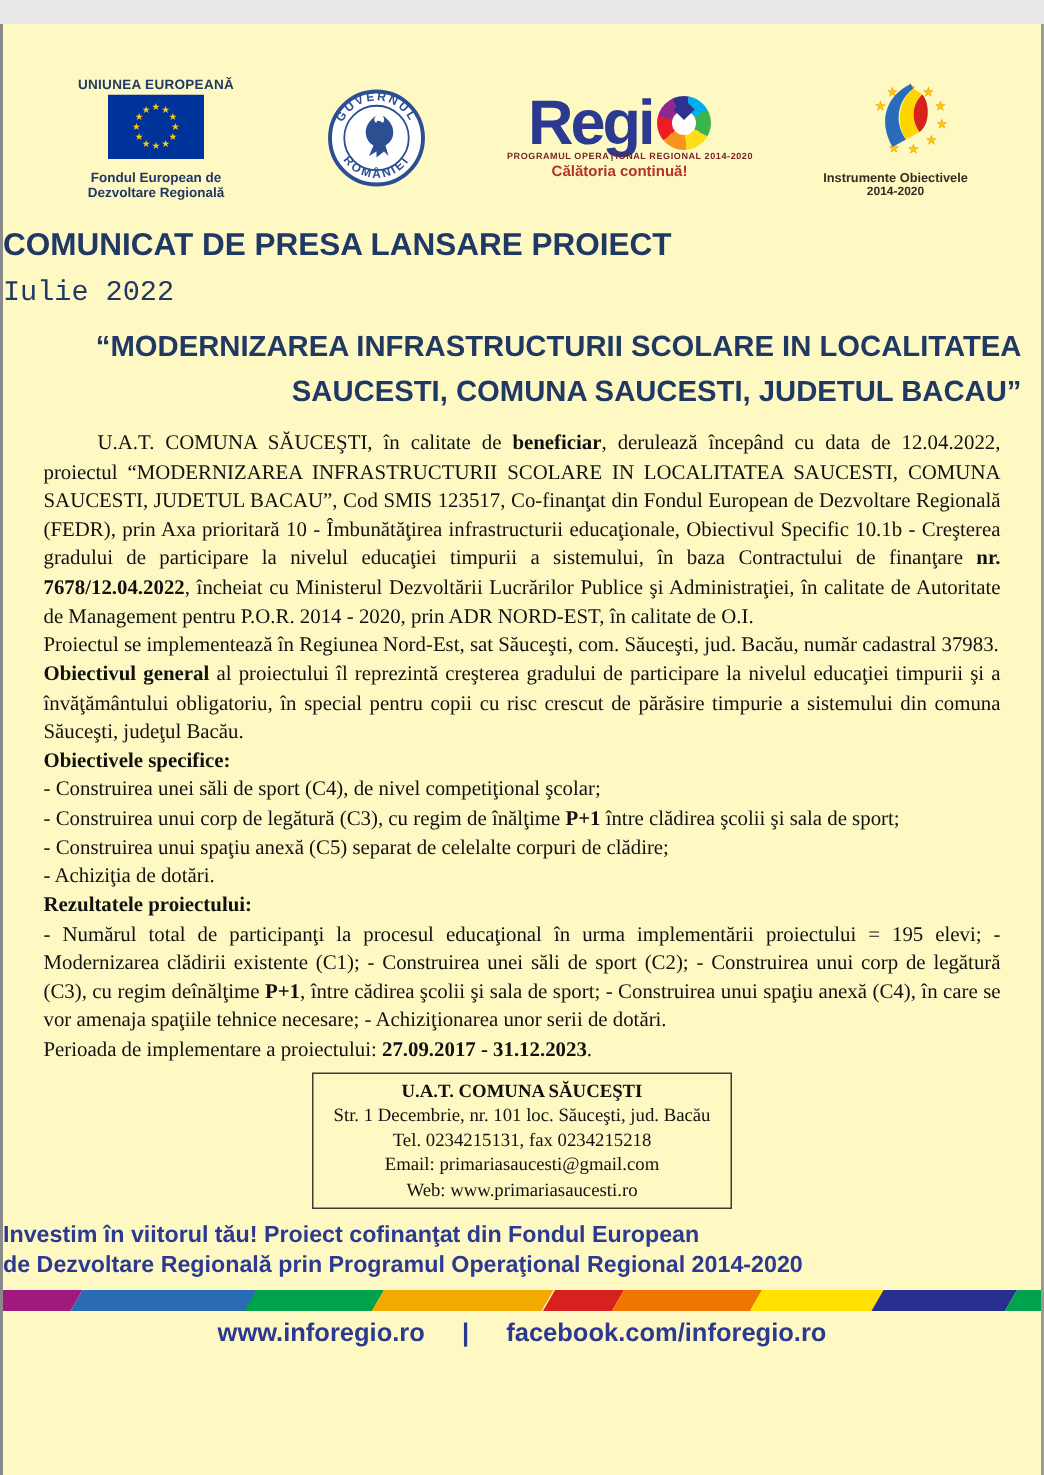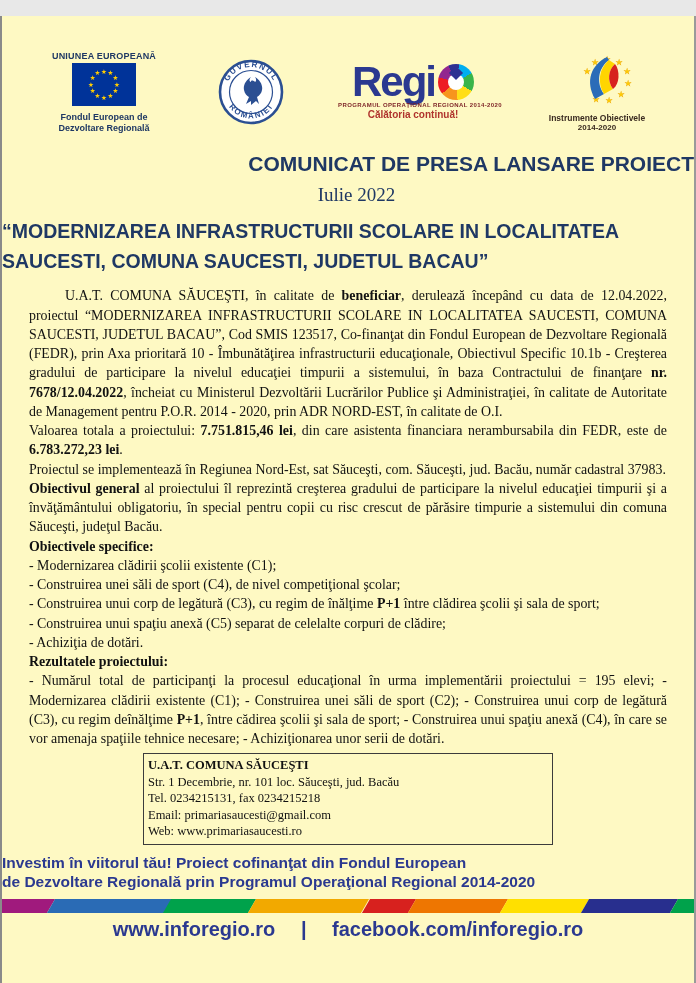--- a/index.html
+++ b/index.html
@@ -22,35 +22,35 @@
   .regio-wheel { position: relative; width: 36px; height: 36px; border-radius: 50%; margin-left: 3px; display: inline-block;
     background: conic-gradient(from -25deg, #2e3192 0deg 35deg, #00aeef 35deg 85deg, #39b54a 85deg 145deg, #ffde17 145deg 200deg, #f7941d 200deg 255deg, #ed1c24 255deg 310deg, #92278f 310deg 360deg); }
   .wheel-hole { position: absolute; left: 10px; top: 10px; width: 16px; height: 16px; background: #fff; border-radius: 50%; }
   .wheel-diamond { position: absolute; left: 13px; top: 4px; width: 10px; height: 10px; background: #2e3192; transform: rotate(45deg); }
   .regio-sub { font-family: "Liberation Sans", sans-serif; font-weight: bold; font-size: 6px; color: #7b1f24; letter-spacing: 0.4px; margin-top: 2px; white-space: nowrap; }
   .regio-tagline { font-family: "Liberation Sans", sans-serif; font-weight: bold; font-size: 10px; color: #b0342d; margin-top: 1px; }
   .is-logo { width: 110px; }
   .is-line1 { font-family: "Liberation Sans", sans-serif; font-weight: bold; font-size: 8.5px; color: #3a2b20; }
   .is-line2 { font-family: "Liberation Sans", sans-serif; font-weight: bold; font-size: 8px; color: #3a2b20; }
   
-  .title { text-align: right; font-family: "Liberation Sans", sans-serif; font-weight: bold; font-size: 21px; color: #1f3864; margin-top: 14px; }
-  .date-line { text-align: center; padding-right: 30px; font-family: Liberation Serif, serif; font-size: 19px; color: #1f3864; margin-top: 8px; padding-left: 47px; }
-  .project-title { text-align: left; font-family: "Liberation Sans", sans-serif; font-weight: bold; font-size: 19.5px; line-height: 1.55; color: #1f3864; margin-top: 10px; padding: 0 0; }
+  .title { text-align: left; font-family: "Liberation Sans", sans-serif; font-weight: bold; font-size: 21px; color: #1f3864; margin-top: 14px; }
+  .date-line { text-align: left; padding-right: 30px; font-family: Liberation Mono, monospace; font-size: 19px; color: #1f3864; margin-top: 8px; }
+  .project-title { text-align: right; font-family: "Liberation Sans", sans-serif; font-weight: bold; font-size: 19.5px; line-height: 1.55; color: #1f3864; margin-top: 10px; padding: 0 13px; }
   
   .body-text { padding: 10px 27px 0 27px; font-size: 13.9px; line-height: 1.385; text-align: justify; }
   .body-text p { margin: 0; }
   .body-text p.indent { text-indent: 36px; }
   
-  .contact-box { width: 410px; margin: 5px auto 0 auto; border: 1px solid #3c3c3c; font-size: 12.5px; line-height: 1.32; padding: 3px 4px 4px 4px; }
+  .contact-box { width: 280px; margin: 5px auto 0 auto; border: 1px solid #3c3c3c; text-align: center; font-size: 12.5px; line-height: 1.32; padding: 3px 4px 4px 4px; }
   .contact-box .c-name { font-weight: bold; }
   
   .invest { text-align: left; font-family: "Liberation Sans", sans-serif; font-weight: bold; font-size: 15.5px; line-height: 1.25; color: #2b3990; margin-top: 8px; }
   .stripe { display: flex; height: 14px; margin: 7px -8px 0 -8px; overflow: hidden; }
   .stripe-seg { transform: skewX(-30deg); }
-  .links-row { text-align: center; font-family: "Liberation Sans", sans-serif; font-weight: bold; font-size: 20px; color: #2b3990; margin-top: 5px; }
+  .links-row { text-align: center; font-family: "Liberation Sans", sans-serif; font-weight: bold; font-size: 17px; color: #2b3990; margin-top: 5px; }
   .links-row .sep { padding: 0 20px; }
   .disclaimer { text-align: center; font-family: "Liberation Sans", sans-serif; font-size: 9.5px; margin-top: 3px; }
   .disclaimer .d-bold { font-weight: bold; color: #2e2e38; }
   .disclaimer .d-reg { color: #7a7a7a; }
   .bottom-bar { position: absolute; left: 0; right: 0; bottom: 0; height: 7px; background: #161616; }
 </style>
 </head>
 <body>
 
 <div class="page">
@@ -128,31 +128,30 @@
       <div class="is-line2">2014-2020</div>
     </div>
   </div>
 
   <div class="title">COMUNICAT DE PRESA LANSARE PROIECT</div>
   <div class="date-line">Iulie 2022</div>
   <div class="project-title">“MODERNIZAREA INFRASTRUCTURII SCOLARE IN LOCALITATEA SAUCESTI, COMUNA SAUCESTI, JUDETUL BACAU”</div>
 
   <div class="body-text">
     <p class="indent"><span>U.A.T. COMUNA SĂUCEŞTI, în calitate de </span><b>beneficiar</b><span>, derulează începând cu data de 12.04.2022, proiectul “MODERNIZAREA INFRASTRUCTURII SCOLARE IN LOCALITATEA SAUCESTI, COMUNA SAUCESTI, JUDETUL BACAU”, Cod SMIS 123517, Co-finanţat din Fondul European de Dezvoltare Regională (FEDR), prin Axa prioritară 10 - Îmbunătăţirea infrastructurii educaţionale, Obiectivul Specific 10.1b - Creşterea gradului de participare la nivelul educaţiei timpurii a sistemului, în baza Contractului de finanţare </span><b>nr. 7678/12.04.2022</b><span>, încheiat cu Ministerul Dezvoltării Lucrărilor Publice şi Administraţiei, în calitate de Autoritate de Management pentru P.O.R. 2014 - 2020, prin ADR NORD-EST, în calitate de O.I.</span></p>
-    <p><span>Valoarea totala a proiectului: </span><b>7.751.815,46 lei</b><span>, din care asistenta financiara nerambursabila din FEDR, este de </span><b>6.783.272,23 lei</b><span>.</span></p>
     <p><span>Proiectul se implementează în Regiunea Nord-Est, sat Săuceşti, com. Săuceşti, jud. Bacău, număr cadastral 37983.</span></p>
     <p><b>Obiectivul general</b><span> al proiectului îl reprezintă creşterea gradului de participare la nivelul educaţiei timpurii şi a învăţământului obligatoriu, în special pentru copii cu risc crescut de părăsire timpurie a sistemului din comuna Săuceşti, judeţul Bacău.</span></p>
     <p><b>Obiectivele specifice:</b></p>
-    <p><span>- Modernizarea clădirii şcolii existente (C1);</span></p>
     <p><span>- Construirea unei săli de sport (C4), de nivel competiţional şcolar;</span></p>
     <p><span>- Construirea unui corp de legătură (C3), cu regim de înălţime </span><b>P+1</b><span> între clădirea şcolii şi sala de sport;</span></p>
     <p><span>- Construirea unui spaţiu anexă (C5) separat de celelalte corpuri de clădire;</span></p>
     <p><span>- Achiziţia de dotări.</span></p>
     <p><b>Rezultatele proiectului:</b></p>
     <p><span>- Numărul total de participanţi la procesul educaţional în urma implementării proiectului = 195 elevi; - Modernizarea clădirii existente (C1); - Construirea unei săli de sport (C2); - Construirea unui corp de legătură (C3), cu regim deînălţime </span><b>P+1</b><span>, între cădirea şcolii şi sala de sport; - Construirea unui spaţiu anexă (C4), în care se vor amenaja spaţiile tehnice necesare; - Achiziţionarea unor serii de dotări.</span></p>
+    <p><span>Perioada de implementare a proiectului:  </span><b>27.09.2017 - 31.12.2023</b><span>.</span></p>
   </div>
 
   <div class="contact-box">
     <div class="c-name">U.A.T. COMUNA SĂUCEŞTI</div>
     <div>Str. 1 Decembrie, nr. 101 loc. Săuceşti, jud. Bacău</div>
     <div>Tel. 0234215131, fax 0234215218</div>
     <div>Email: primariasaucesti@gmail.com</div>
     <div>Web: www.primariasaucesti.ro</div>
   </div>
 

